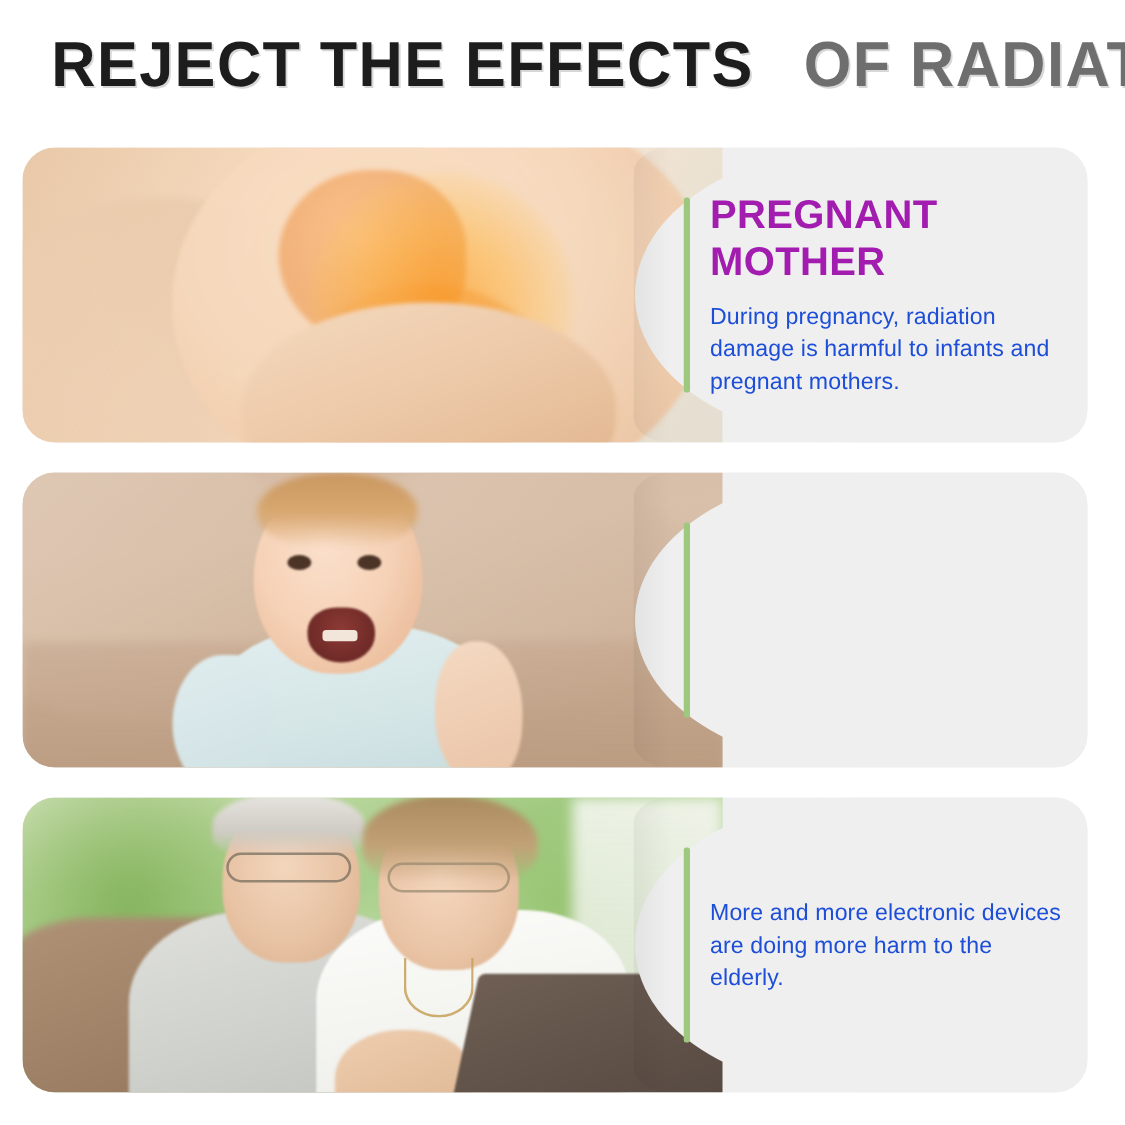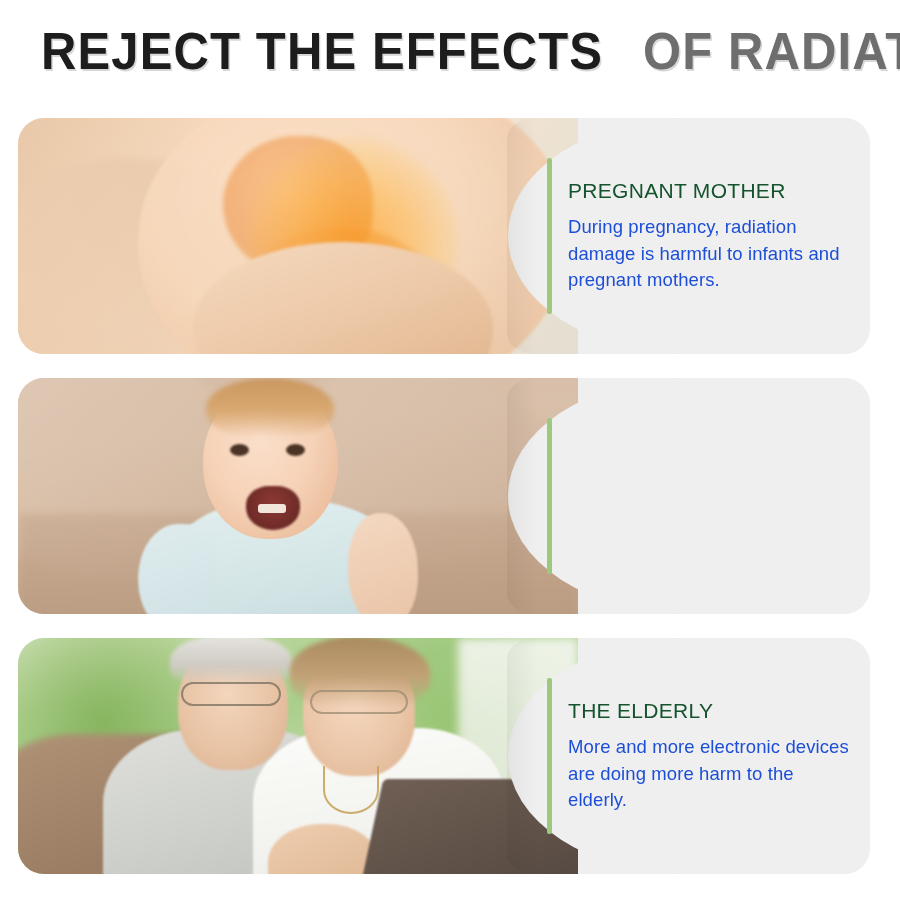--- a/index.html
+++ b/index.html
@@ -97,23 +97,23 @@
     left: 39px;
     top: 40px;
     bottom: 40px;
     width: 5px;
     border-radius: 2px;
     background: #9cc97e;
     z-index: 4;
   }
 
   .card-heading {
-    color: #14532d;
-    font-size: 21px;
-    font-weight: normal;
+    color: #a21caf;
+    font-size: 32px;
+    font-weight: bold;
     line-height: 1.18;
     letter-spacing: 0.3px;
     margin-bottom: 11px;
   }
   .card-body {
     color: #1d4ed8;
     font-size: 18.5px;
     line-height: 1.42;
     letter-spacing: 0.1px;
   }
@@ -496,19 +496,18 @@
       <div class="woman-head"></div>
       <div class="woman-hair"></div>
       <div class="woman-glass"></div>
       <div class="necklace"></div>
       <div class="hand-a"></div>
       <div class="laptop"></div>
     </div>
     <div class="panel">
       <div class="accent-bar"></div>
       <div class="panel-inner">
-        <div class="card-heading">THE ELDERLY</div>
         <div class="card-body">More and more electronic devices are doing more harm to the elderly.</div>
       </div>
     </div>
   </div>
 
 </div>
 
 </body></html>

